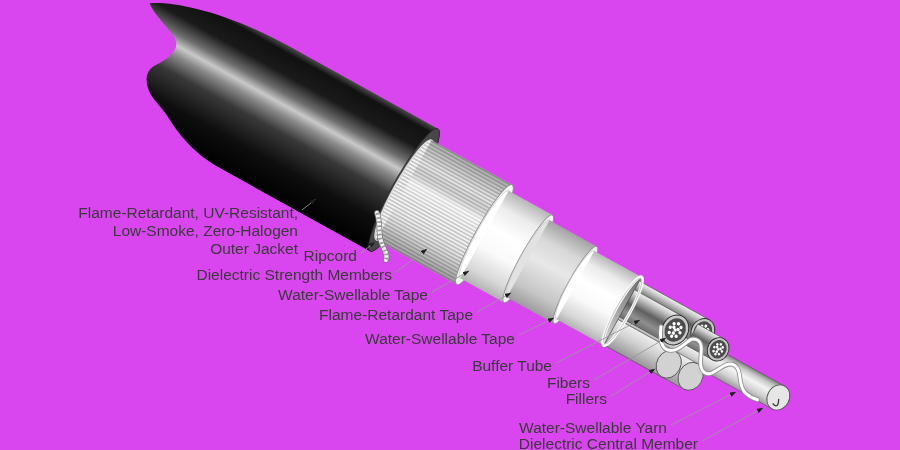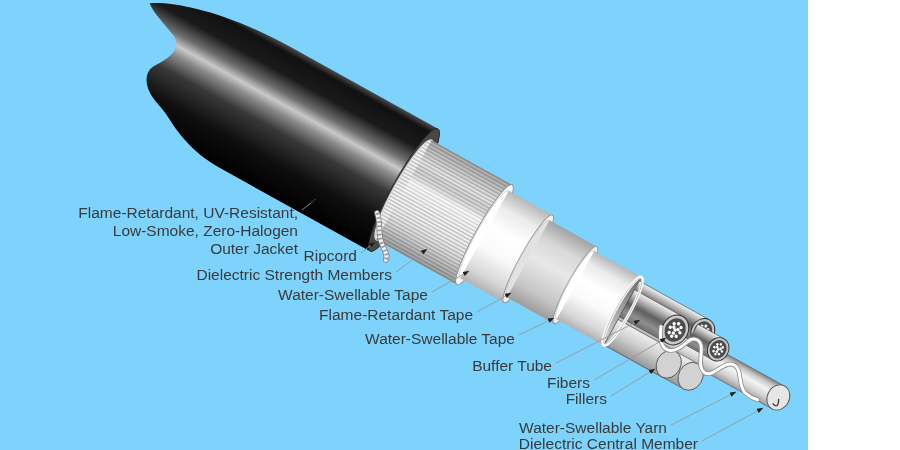--- a/index.html
+++ b/index.html
@@ -1,16 +1,16 @@
 <!DOCTYPE html>
 <html><head>
 <meta charset="utf-8">
 <style>
   html,body{margin:0;padding:0;background:#ffffff;}
-  .stage{position:relative;width:808px;height:450px;overflow:hidden;background:#7dd3fc;
+  .stage{position:relative;width:900px;height:450px;overflow:hidden;background:#d946ef;
          font-family:"Liberation Sans",sans-serif;}
   svg{position:absolute;left:0;top:0;}
   text.callout{fill:#3a3a3a;font-size:15.5px;font-family:"Liberation Sans",sans-serif;}
 </style>
 </head>
 <body>
 
 <div class="stage">
 <svg id="diagram" width="900" height="450" viewBox="0 0 900 450">
   <defs>

